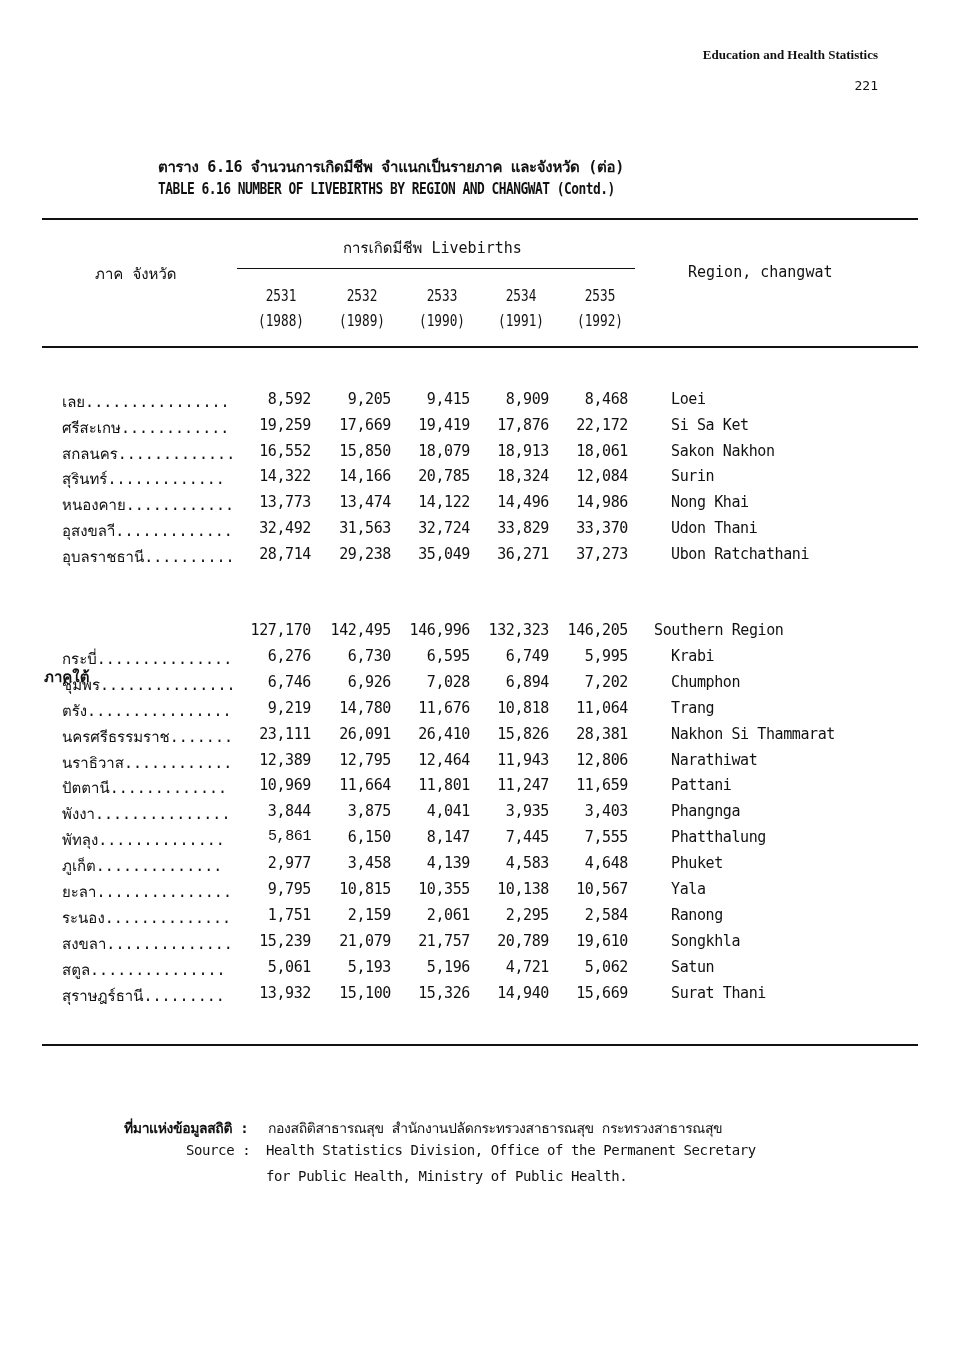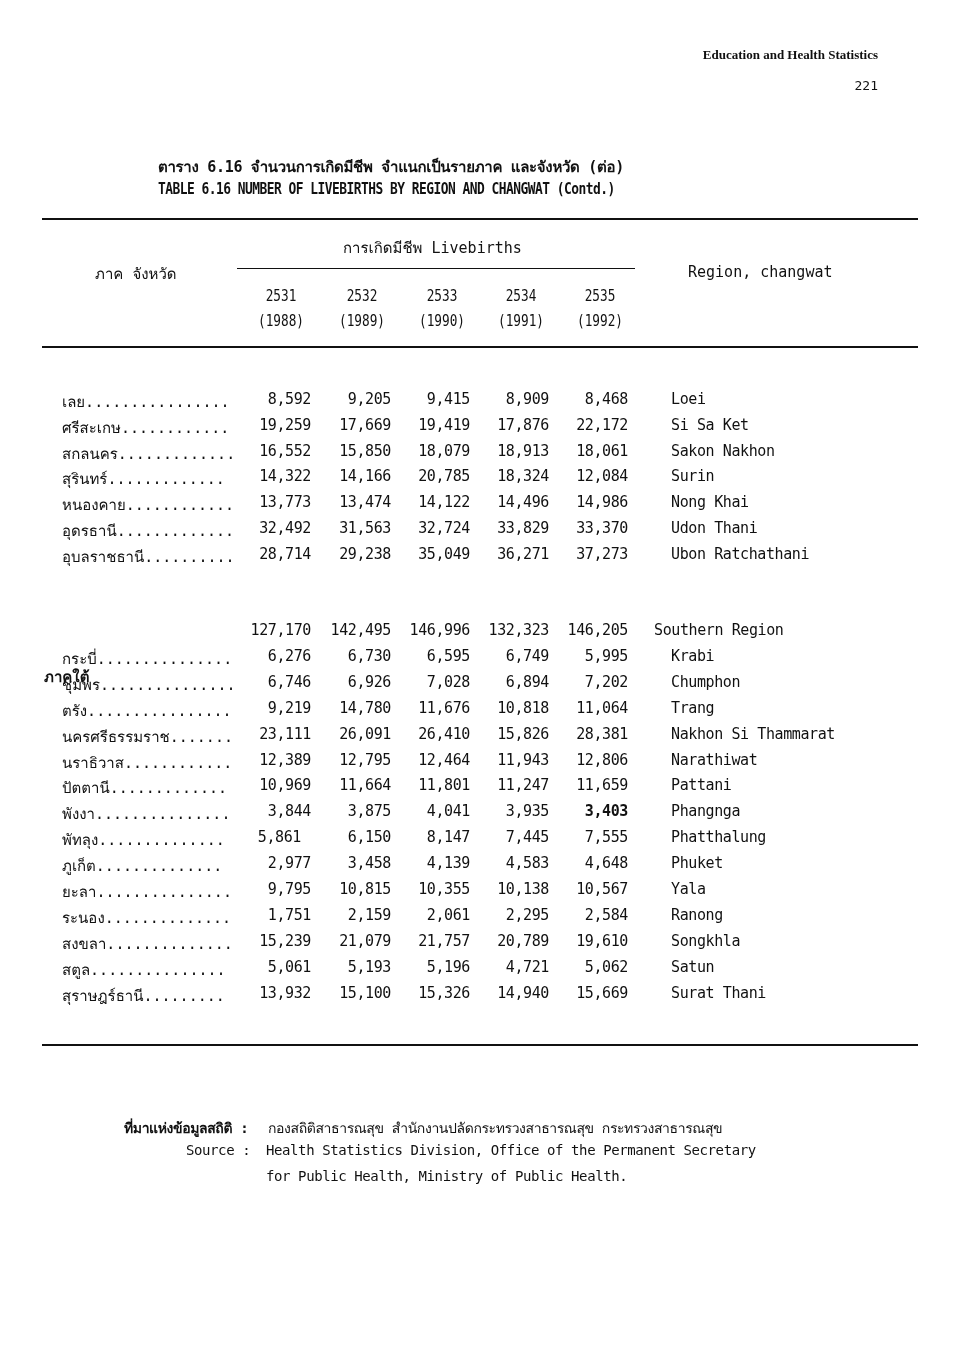--- a/index.html
+++ b/index.html
@@ -91,21 +91,21 @@
     <div class="row" style="top: 493.2px;">
       <div class="th">หนองคาย............</div>
       <div class="v" style="left: 239px;">13,773</div>
       <div class="v" style="left: 319px;">13,474</div>
       <div class="v" style="left: 398px;">14,122</div>
       <div class="v" style="left: 477px;">14,496</div>
       <div class="v" style="left: 556px;">14,986</div>
       <div class="en">Nong Khai</div>
     </div>
     <div class="row" style="top: 519px;">
-      <div class="th">อุดรธานี.............</div>
+      <div class="th">อุสงขลาี.............</div>
       <div class="v" style="left: 239px;">32,492</div>
       <div class="v" style="left: 319px;">31,563</div>
       <div class="v" style="left: 398px;">32,724</div>
       <div class="v" style="left: 477px;">33,829</div>
       <div class="v" style="left: 556px;">33,370</div>
       <div class="en">Udon Thani</div>
     </div>
     <div class="row" style="top: 544.8px;">
       <div class="th">อุบลราชธานี..........</div>
       <div class="v" style="left: 239px;">28,714</div>
@@ -177,26 +177,26 @@
       <div class="v" style="left: 477px;">11,247</div>
       <div class="v" style="left: 556px;">11,659</div>
       <div class="en">Pattani</div>
     </div>
     <div class="row" style="top: 802.3px;">
       <div class="th">พังงา...............</div>
       <div class="v" style="left: 239px;">3,844</div>
       <div class="v" style="left: 319px;">3,875</div>
       <div class="v" style="left: 398px;">4,041</div>
       <div class="v" style="left: 477px;">3,935</div>
-      <div class="v" style="left: 556px; font-weight: bold;">3,403</div>
+      <div class="v" style="left: 556px;">3,403</div>
       <div class="en">Phangnga</div>
     </div>
     <div class="row" style="top: 828.2px;">
       <div class="th">พัทลุง..............</div>
-      <div class="v" style="left: 229px;">5,861</div>
+      <div class="v" style="left: 239px; font-family: Liberation Mono, monospace;">5,861</div>
       <div class="v" style="left: 319px;">6,150</div>
       <div class="v" style="left: 398px;">8,147</div>
       <div class="v" style="left: 477px;">7,445</div>
       <div class="v" style="left: 556px;">7,555</div>
       <div class="en">Phatthalung</div>
     </div>
     <div class="row" style="top: 854.1px;">
       <div class="th">ภูเก็ต..............</div>
       <div class="v" style="left: 239px;">2,977</div>
       <div class="v" style="left: 319px;">3,458</div>

